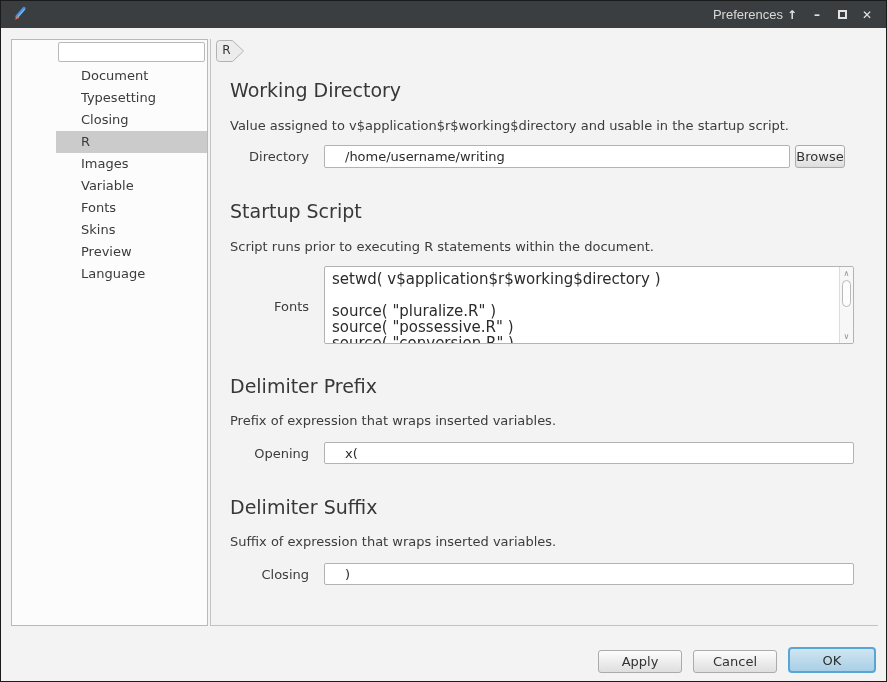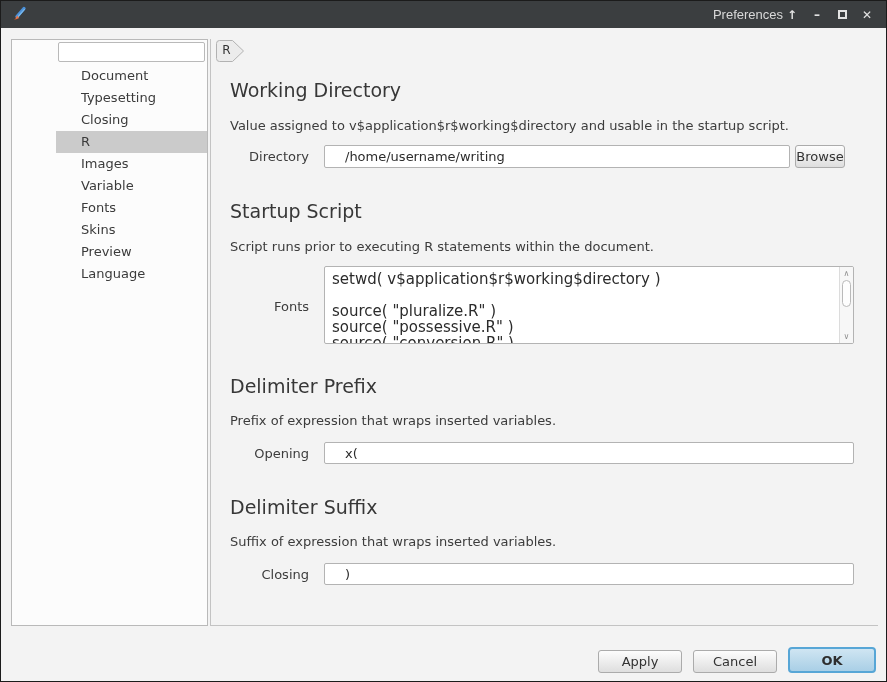--- a/index.html
+++ b/index.html
@@ -116,21 +116,21 @@
 
   
   .footer {
     position:absolute; right:10px; top:618px; height:27px;
     display:flex; align-items:flex-end; gap:11px;margin-left:17px;
   }
   .footer .btn { width:84px; height:23px; }
   .footer .btn.primary {
     width:88px; height:26px;
     background:linear-gradient(#cfe5f2,#a9cfe6);
-    border:2px solid #57a6d6; border-radius:4px; color:#2e2e2e;font-weight:bold;
+    border:2px solid #57a6d6; border-radius:4px; color:#2e2e2e;
   }
 </style>
 </head>
 <body>
 
 <div class="window">
 
   <div class="titlebar">
     <span class="app-icon">
       <svg width="17" height="17" viewBox="0 0 17 17">

